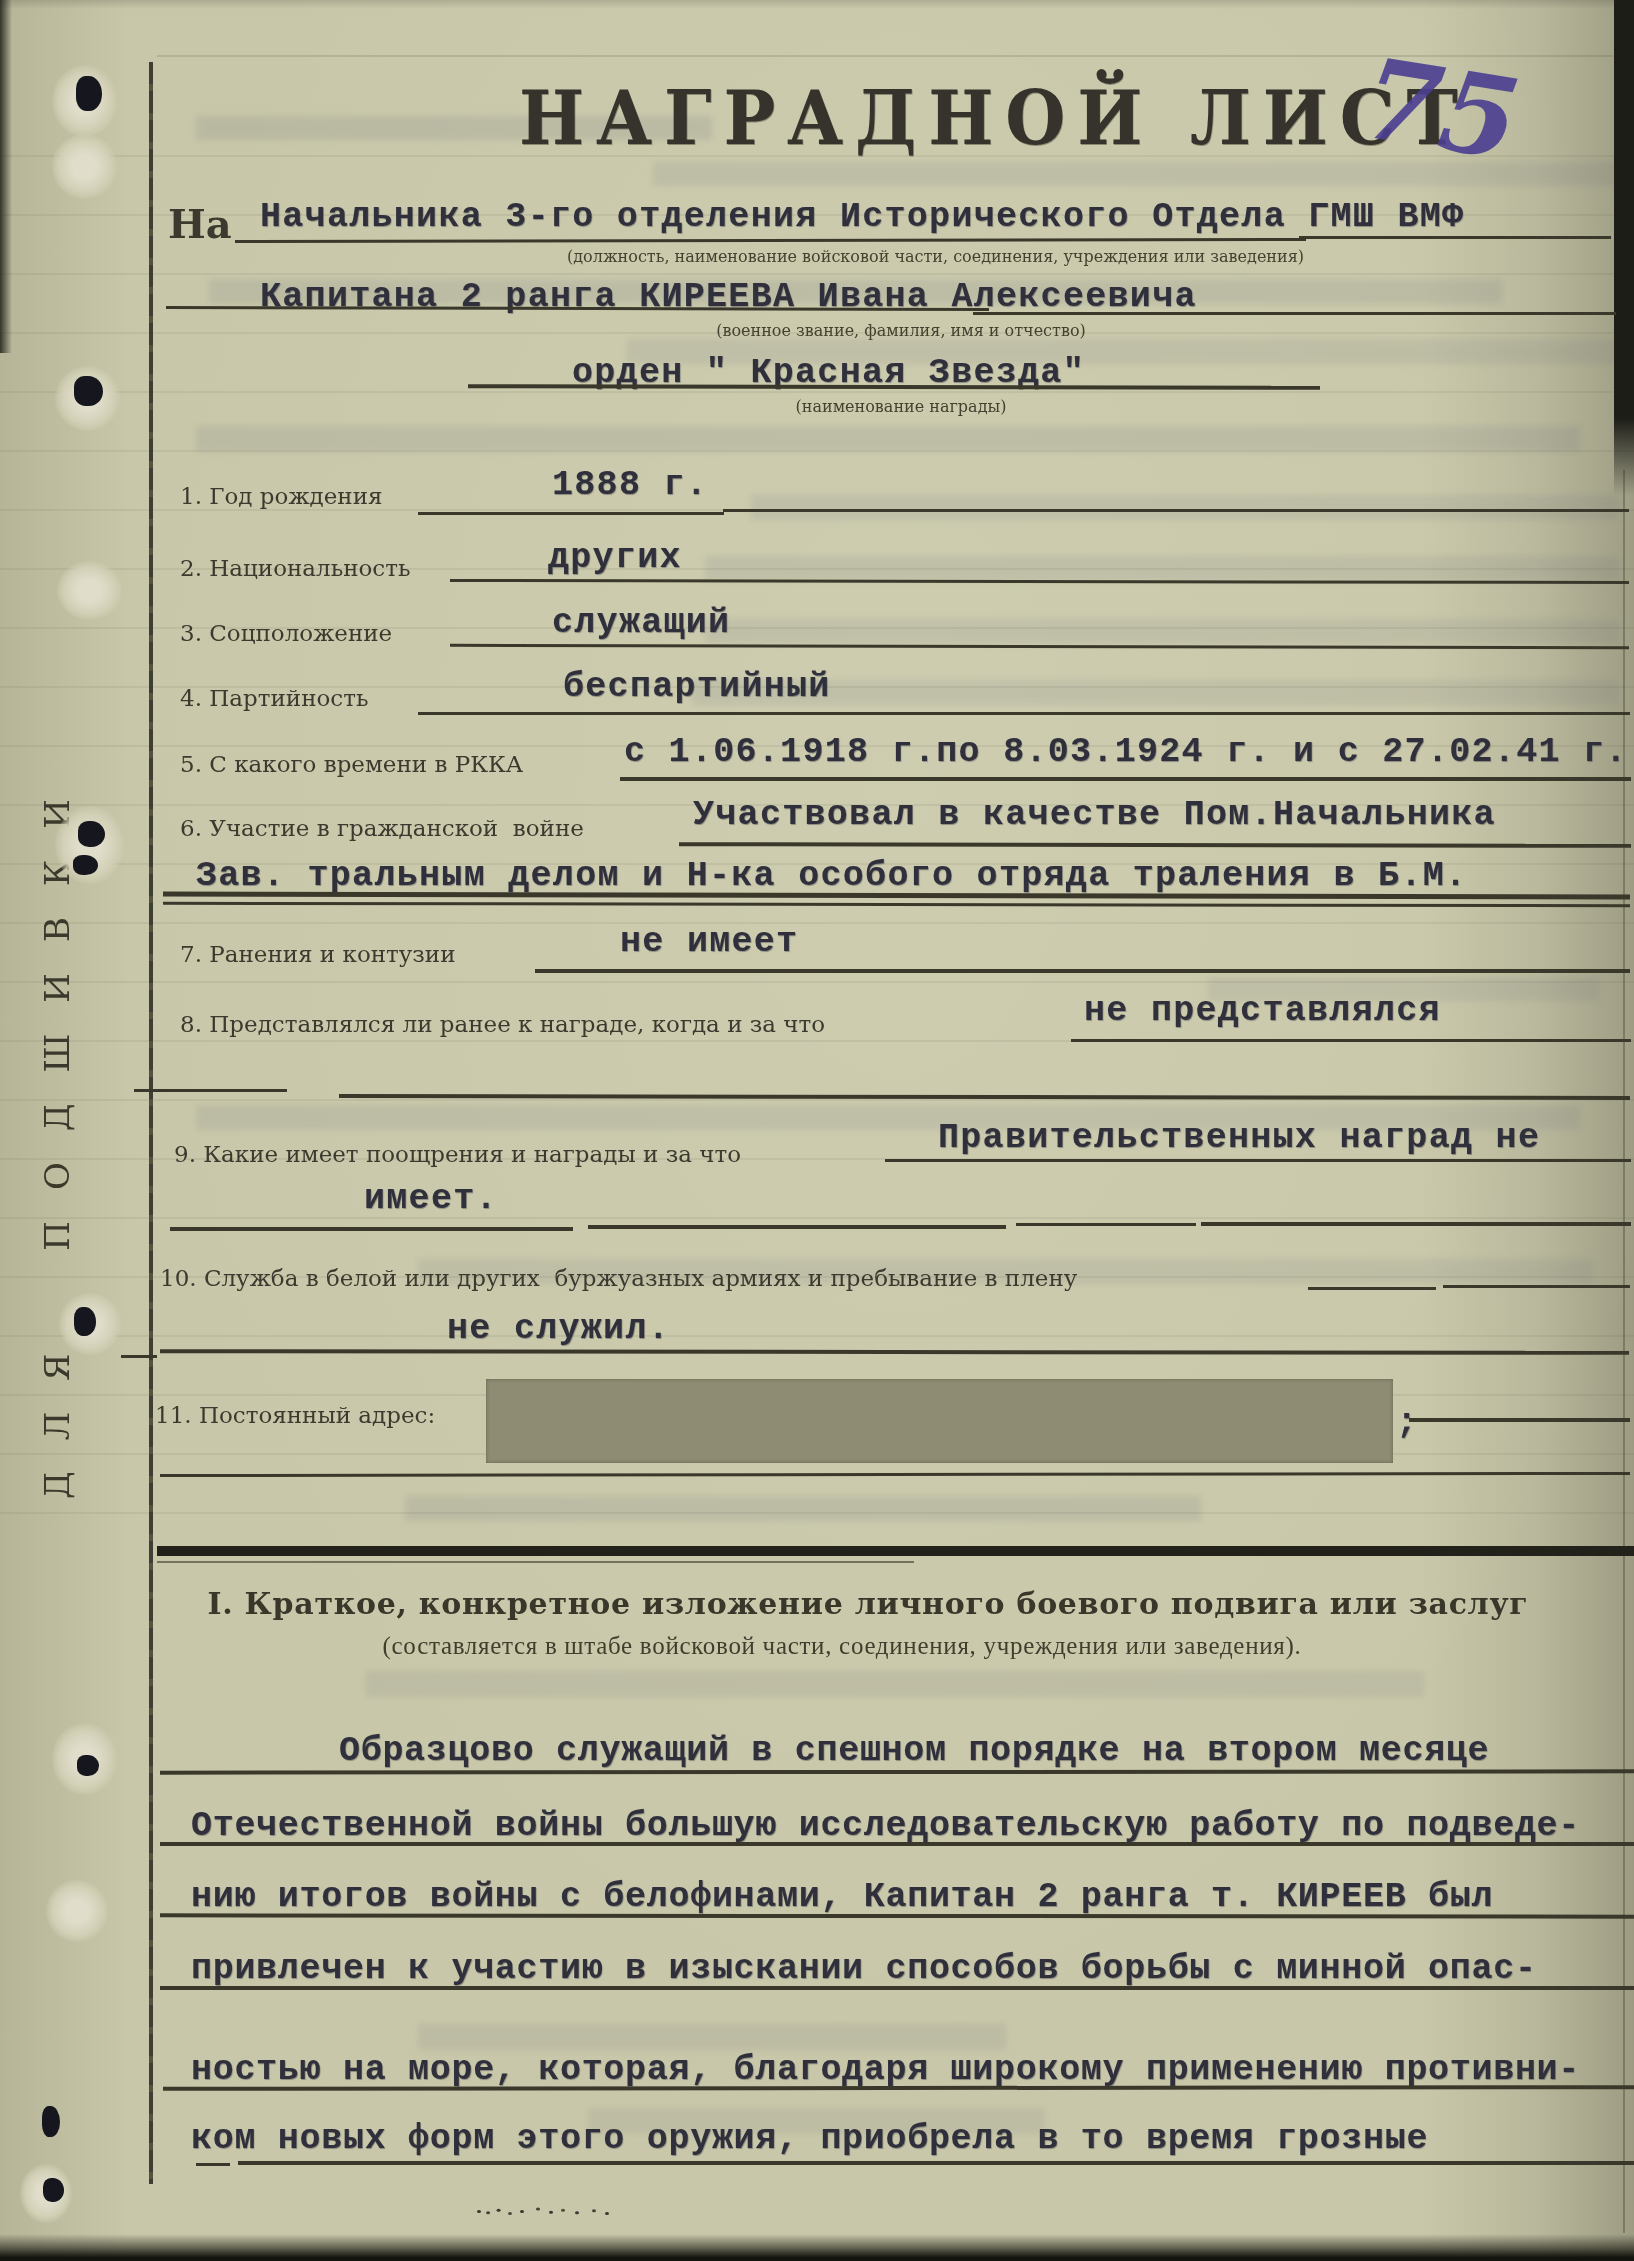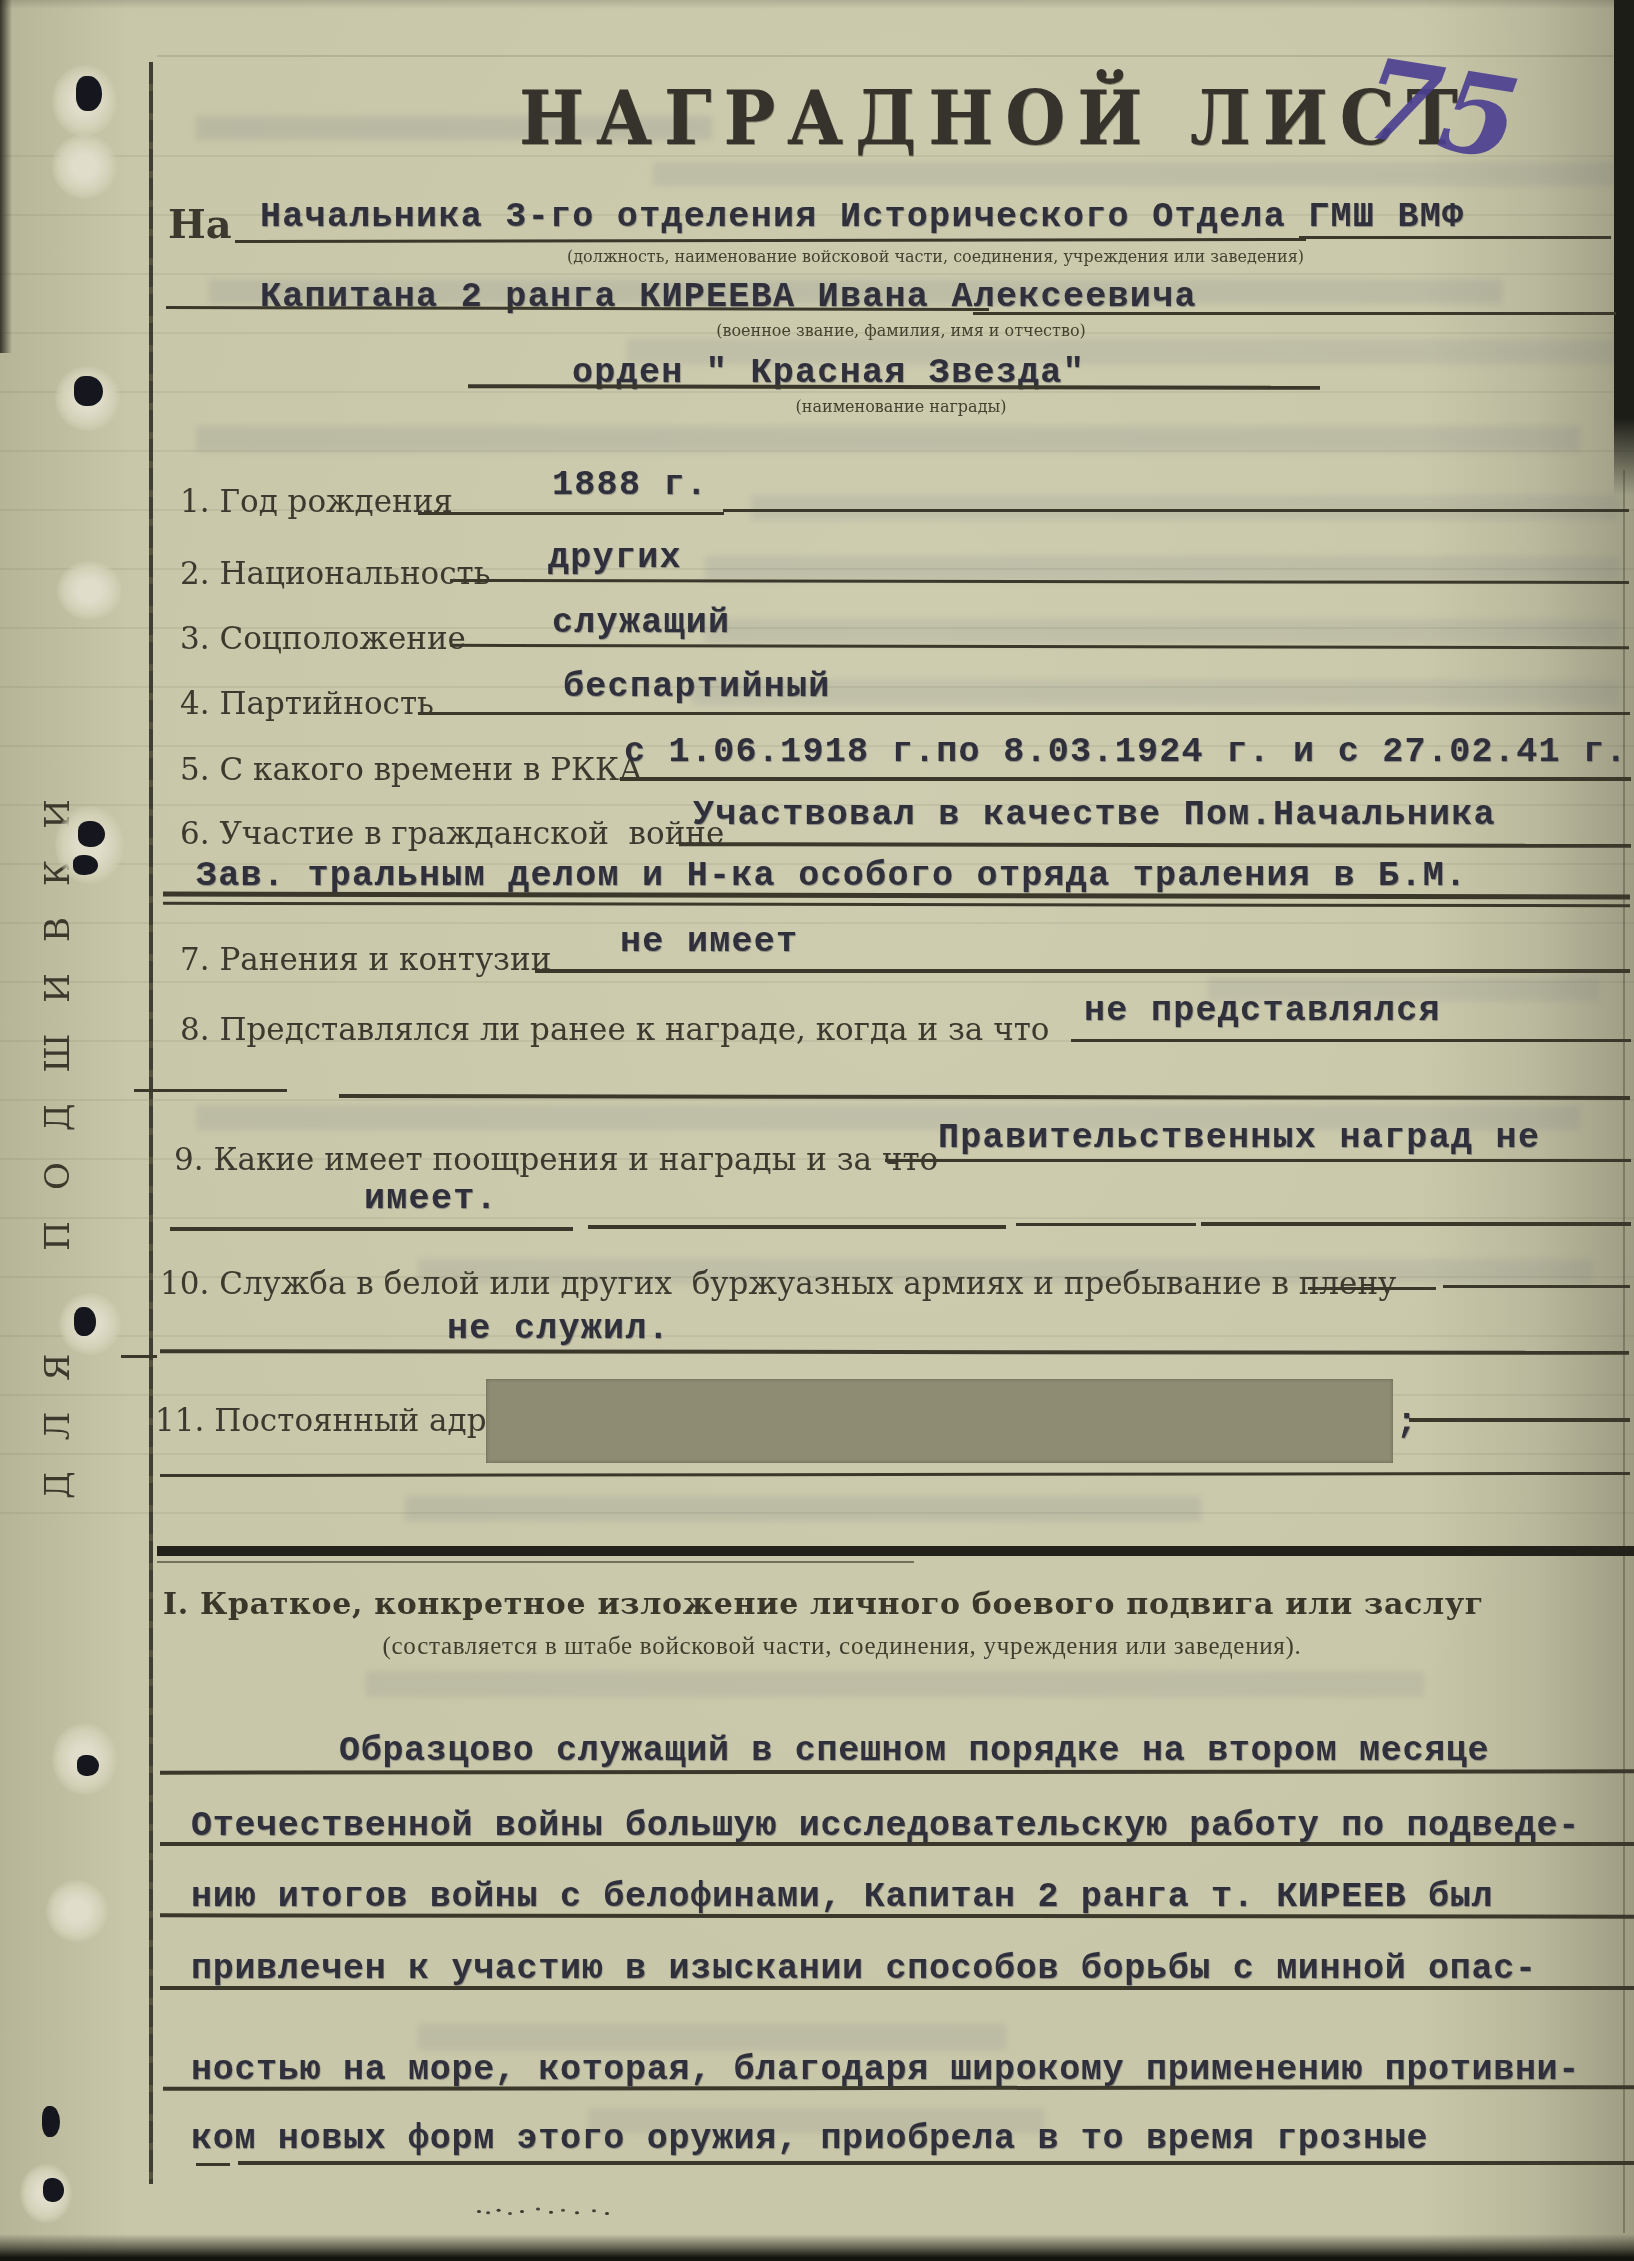--- a/index.html
+++ b/index.html
@@ -21,26 +21,26 @@
   .rl{position:absolute;height:2.6px;background:#3a382b;}
   .h5{height:3.9px}.h6{height:5.2px}
   .sep{position:absolute;height:9.8px;background:#22211a;}
   .vline{position:absolute;left:149px;top:62px;width:3.9px;height:2122px;
     background:repeating-linear-gradient(180deg,#33322a 0 22px,#4a4836 22px 29px);opacity:.92;}
   .title{position:absolute;top:77px;left:519px;font-size:69px;font-weight:bold;
     letter-spacing:11.8px;white-space:nowrap;color:#35332b;transform:scaleY(1.08);
     text-shadow:0.7px 0.7px 0 rgba(40,40,30,.4);}
   .handnum{position:absolute;top:44px;left:1364px;font-size:111px;font-style:italic;
     color:#4b3f92;transform:rotate(9deg);opacity:.9;font-weight:bold;}
-  .lbl{position:absolute;font-size:31px;white-space:pre;color:#3c3a2e;}
+  .lbl{position:absolute;font-size:23px;white-space:pre;color:#3c3a2e;}
   .typed{position:absolute;font-family:"Liberation Mono","DejaVu Sans Mono",monospace;
     font-weight:bold;font-size:35px;letter-spacing:1.3px;white-space:pre;color:#30303c;
     text-shadow:0.7px 0.7px 0.7px rgba(40,40,58,.38);}
   .cap{position:absolute;font-size:16px;text-align:center;color:#44422f;white-space:nowrap;}
-  .head{position:absolute;font-size:30px;font-weight:bold;color:#393729;letter-spacing:0.7px;}
+  .head{position:absolute;font-size:30px;font-weight:bold;text-align:center;color:#393729;letter-spacing:0.7px;}
   .subhead{position:absolute;font-size:25px;text-align:center;color:#403e2d;letter-spacing:0.7px;font-family:Liberation Serif, serif;}
   .margin-text{position:absolute;left:37px;top:1499px;transform:rotate(-90deg);
     transform-origin:0 0;font-size:34px;letter-spacing:31px;word-spacing:30px;
     color:#3b392c;white-space:pre;}
   .redact{position:absolute;background:#8e8c72;box-shadow:0 0 3.9px rgba(60,60,45,.5) inset;}
   .ghost{position:absolute;background:#5a5d72;filter:blur(3.3px);pointer-events:none;}
   .tear{position:absolute;border-radius:50%;
     background:radial-gradient(ellipse, #e0decb 25%, #d2d0b6 55%, rgba(210,208,180,0) 75%);}
   .holeD{position:absolute;background:#16161f;border-radius:42% 58% 55% 45%;}
   .edgeR{position:absolute;right:0;top:0;width:21px;height:496px;

